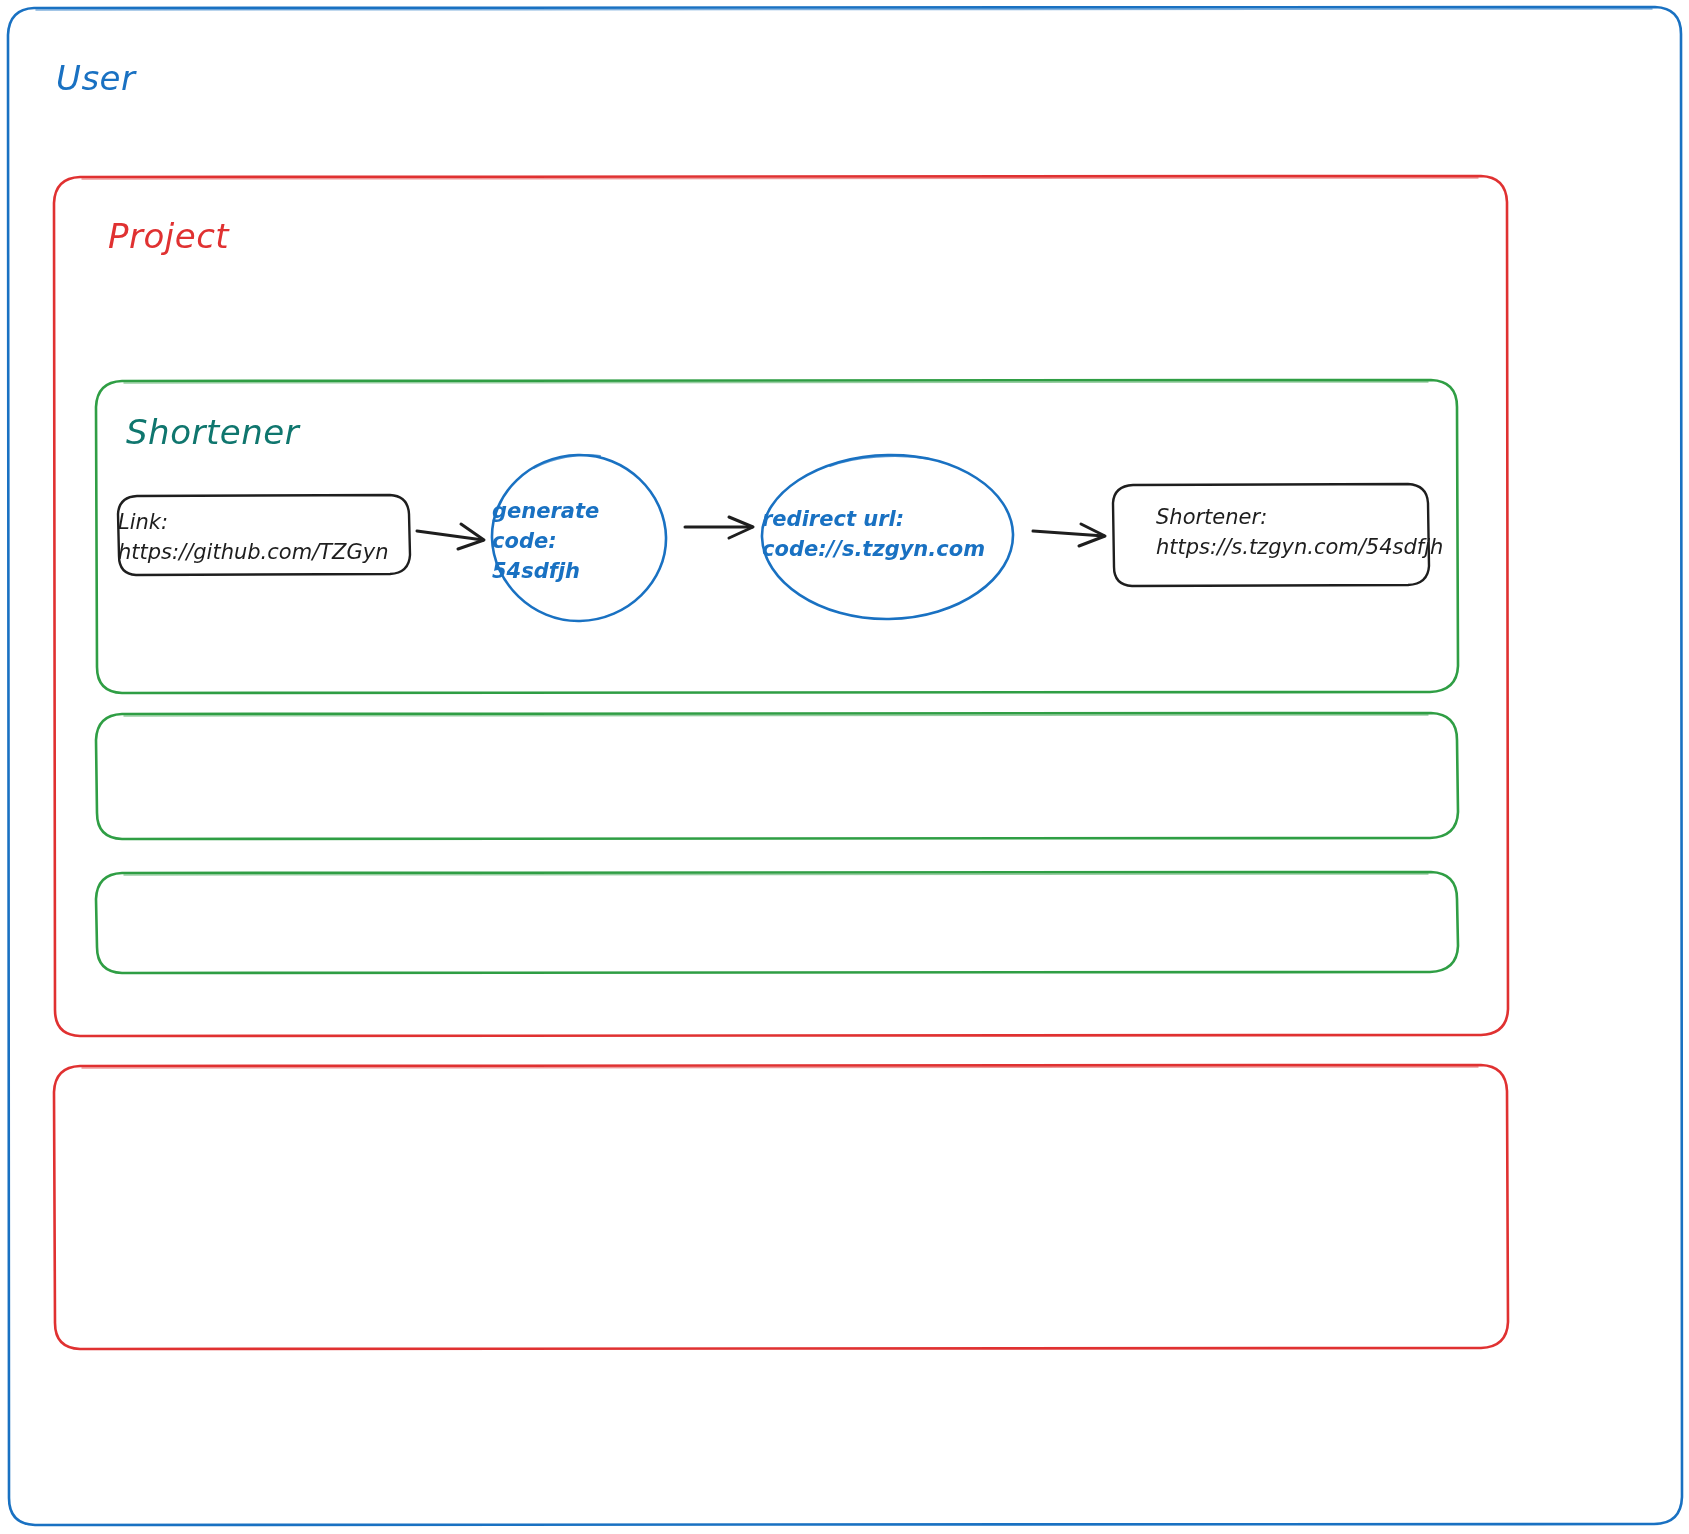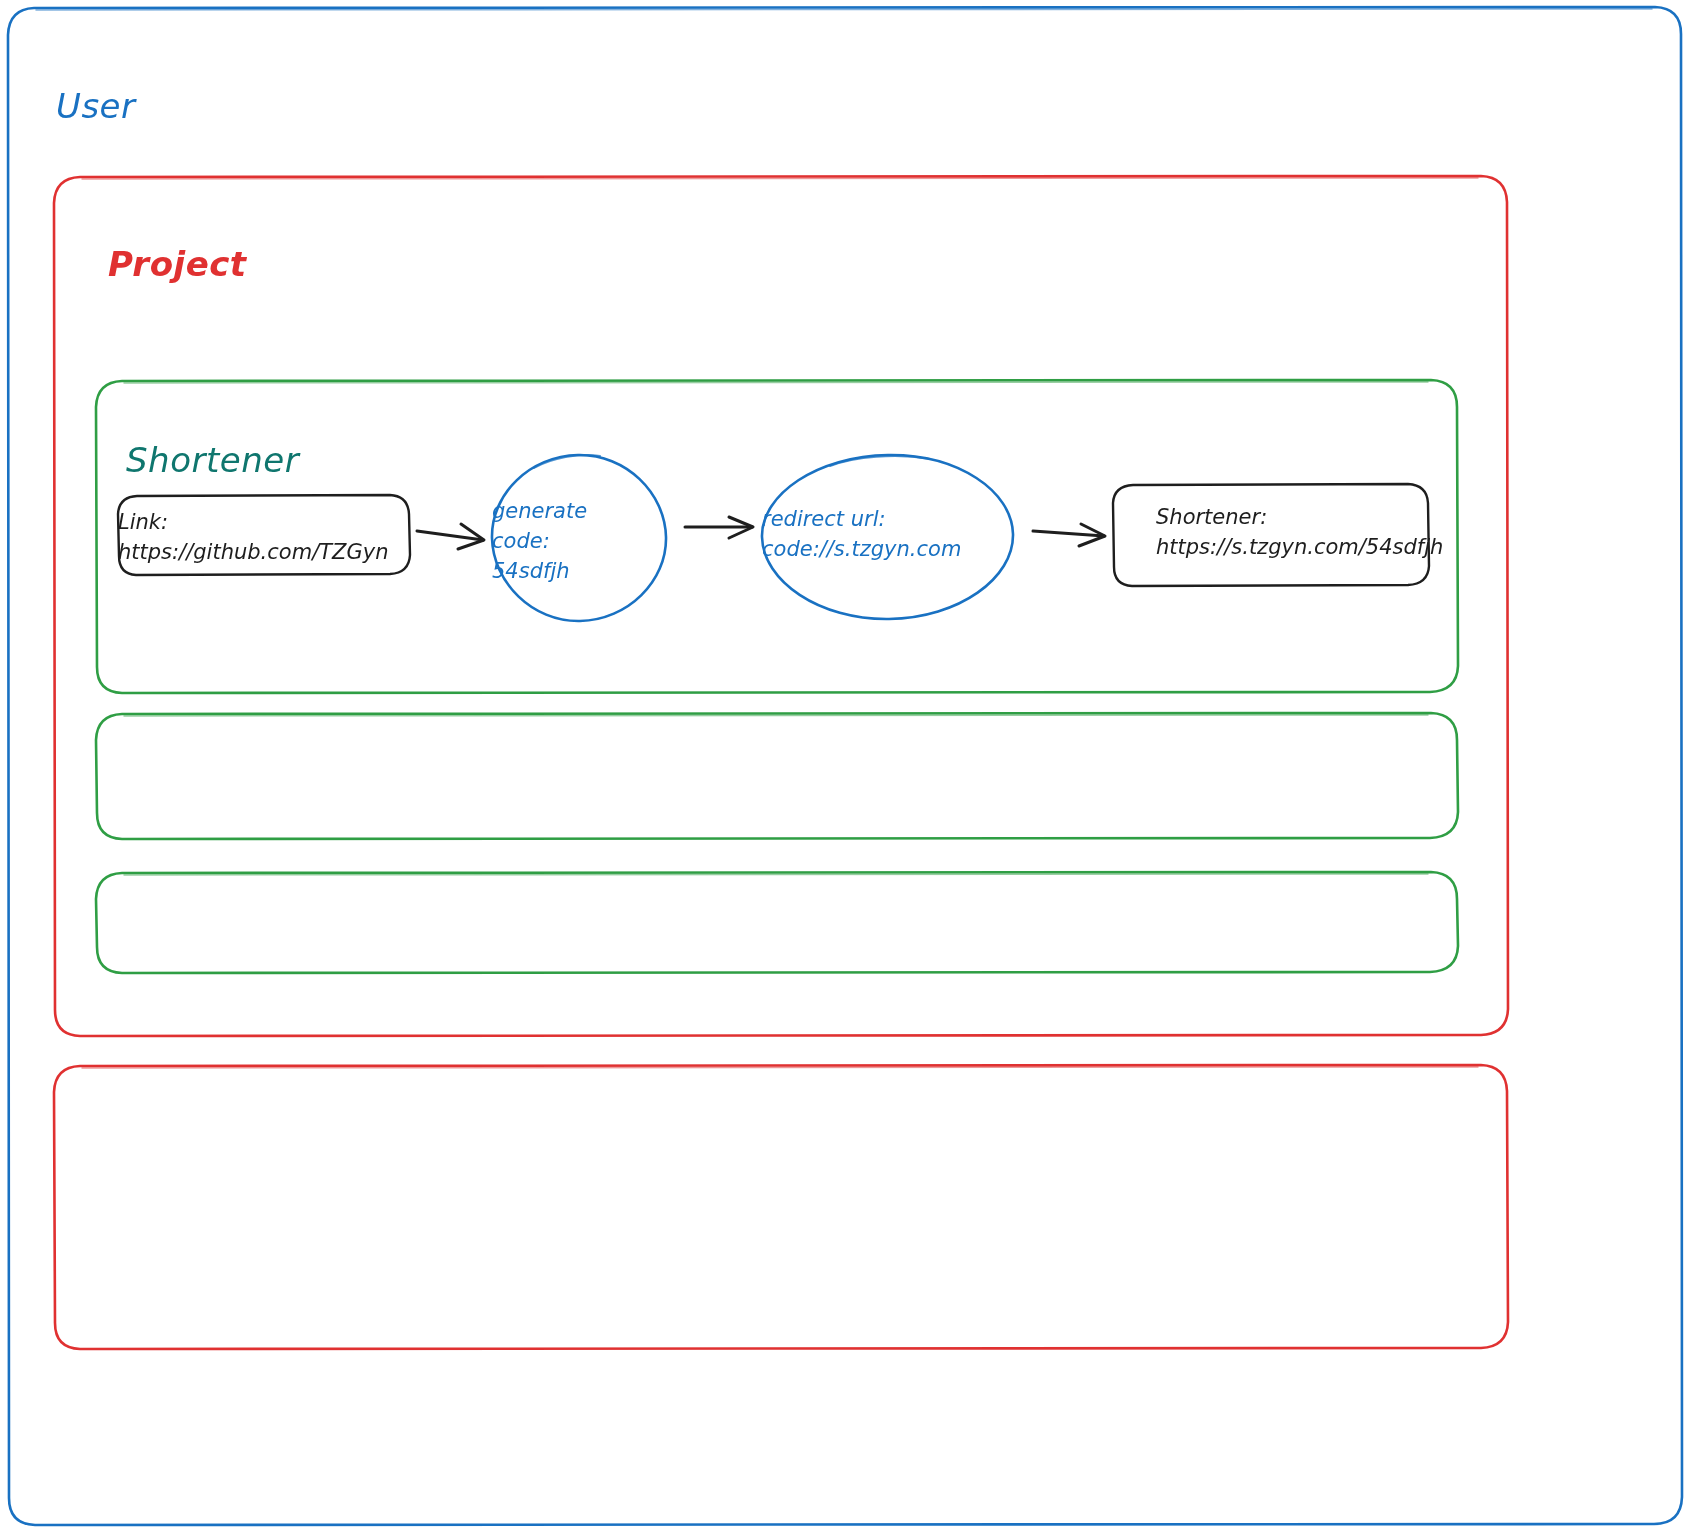--- a/index.html
+++ b/index.html
@@ -22,40 +22,39 @@
     top: 0;
     left: 0;
     width: 1689px;
     height: 1534px;
   }
   .lbl {
     position: absolute;
     white-space: nowrap;
     font-family: "DejaVu Sans", sans-serif;
     letter-spacing: 0.5px;
-    margin-top: 28px;
   }
   .group-label {
     font-size: 34px;
     font-style: italic;
     font-weight: 400;
   }
   .group-label.user  { color: #1971c2; left: 56px;  top: 58px; }
-  .group-label.project { color: #e03131; left: 108px; top: 216px; font-weight: bold; }
+  .group-label.project { color: #e03131; left: 108px; top: 216px; }
   .group-label.shortener { color: #0f766e; left: 126px; top: 412px; }
 
   .node-text {
     position: absolute;
     font-size: 21px;
     line-height: 1.42;
     font-style: italic;
     white-space: nowrap;
   }
   .node-text.dark { color: #1e1e1e; }
-  .node-text.blue { color: #1971c2; }
+  .node-text.blue { color: #1971c2; font-weight: bold; }
 
   .node-text .ln { display: block; }
 </style>
 </head>
 <body>
 
 <div id="canvas">
 
   <svg id="sketch" viewBox="0 0 1689 1534" xmlns="http://www.w3.org/2000/svg">
 

